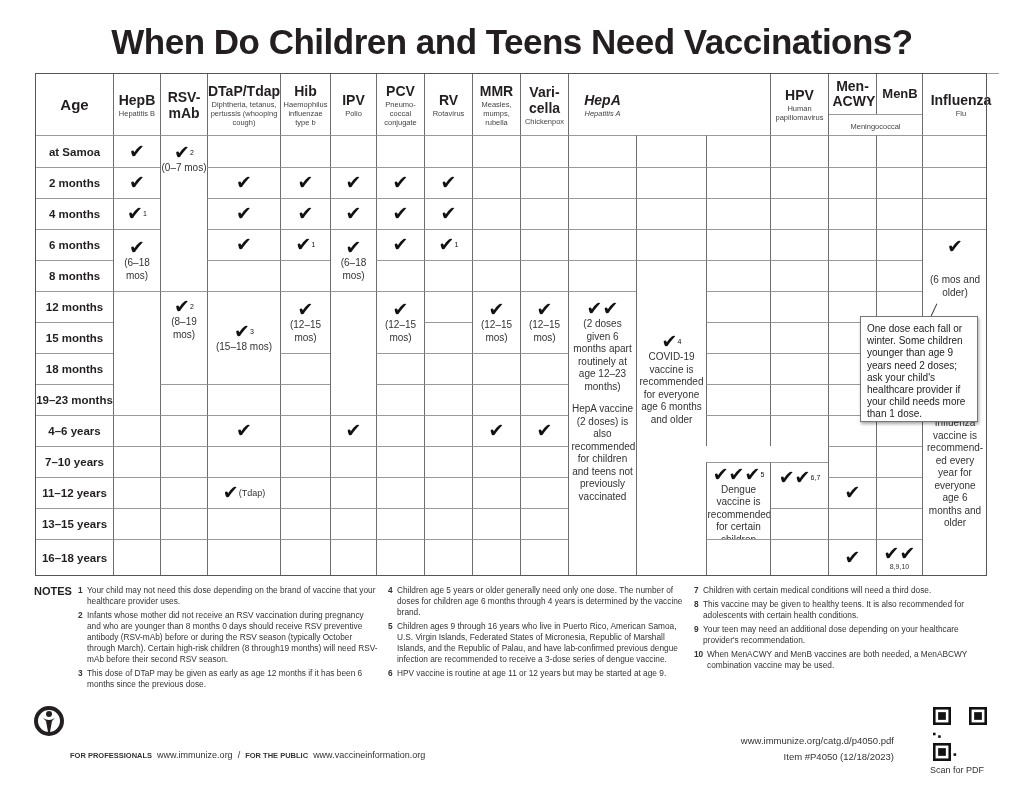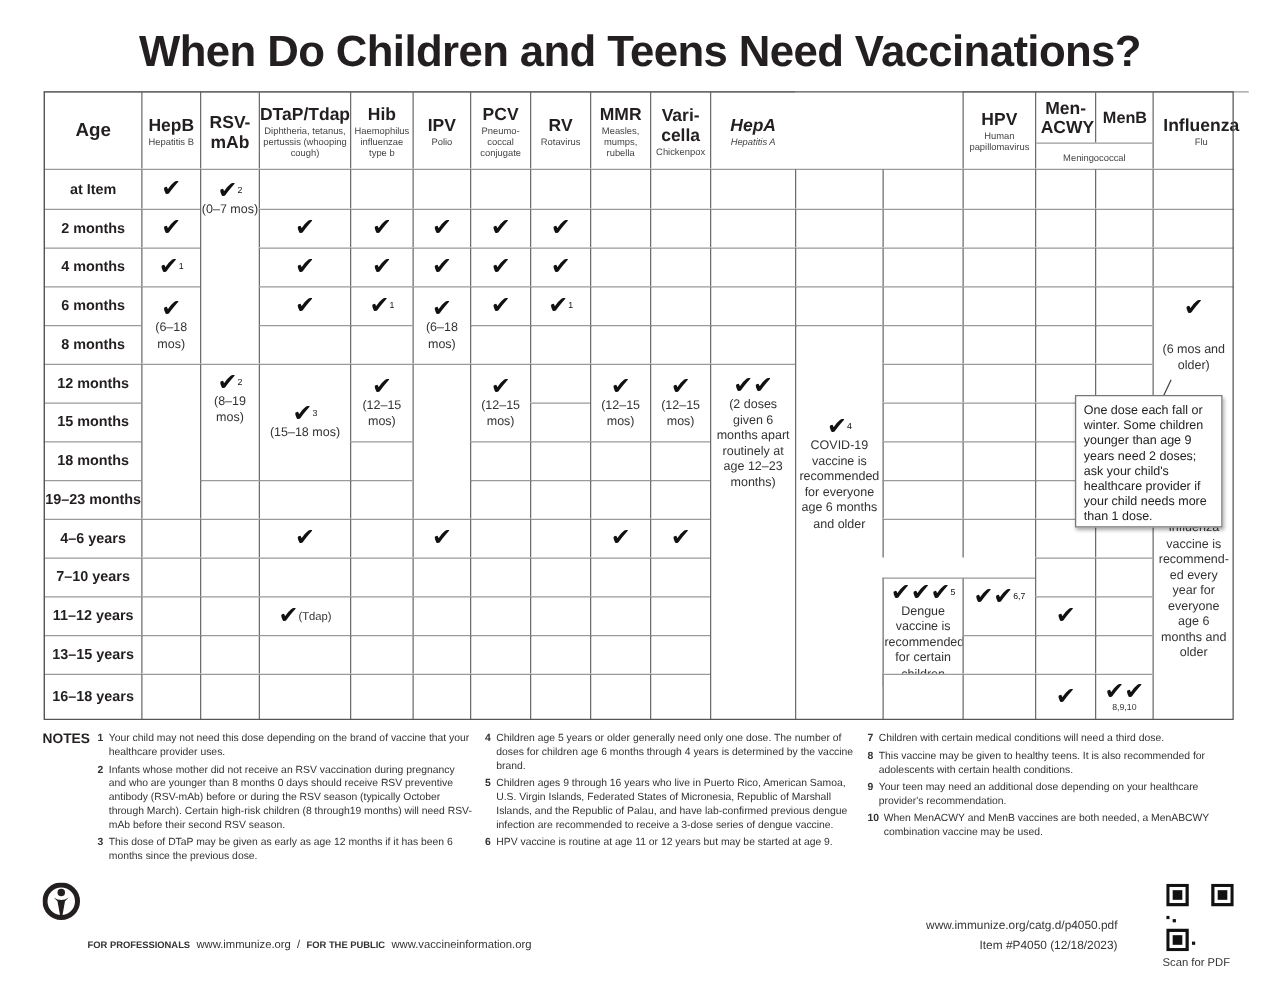--- a/index.html
+++ b/index.html
@@ -99,21 +99,21 @@
     </div>
     <div class="cell" style="left: 770px; top: 73px; width: 58px; height: 62px;">
       <span class="hdr-name" style="white-space: pre-line;">HPV</span>
       <span class="hdr-sub" style="padding: 0px 2px;">Human papillomavirus</span>
     </div>
     <div class="cell" style="left: 922px; top: 73px; width: 77px; height: 62px;">
       <span class="hdr-name">Influenza</span>
       <span class="hdr-sub">Flu</span>
     </div>
     <div class="cell" style="left: 35px; top: 135px; width: 78px; height: 32px;">
-      <span class="age">at Item</span>
+      <span class="age">at Samoa</span>
     </div>
     <div class="cell" style="left: 35px; top: 167px; width: 78px; height: 31px;">
       <span class="age">2 months</span>
     </div>
     <div class="cell" style="left: 35px; top: 198px; width: 78px; height: 31px;">
       <span class="age">4 months</span>
     </div>
     <div class="cell" style="left: 35px; top: 229px; width: 78px; height: 31px;">
       <span class="age">6 months</span>
     </div>
@@ -326,20 +326,21 @@
     <div class="cell" style="left: 520px; top: 508px; width: 48px; height: 31px;"></div>
     <div class="cell" style="left: 520px; top: 539px; width: 48px; height: 37px;"></div>
     <div class="cell" style="left: 568px; top: 135px; width: 68px; height: 32px;"></div>
     <div class="cell" style="left: 568px; top: 167px; width: 68px; height: 31px;"></div>
     <div class="cell" style="left: 568px; top: 198px; width: 68px; height: 31px;"></div>
     <div class="cell" style="left: 568px; top: 229px; width: 68px; height: 31px;"></div>
     <div class="cell" style="left: 568px; top: 260px; width: 68px; height: 31px;"></div>
     <div class="cell" style="left: 568px; top: 291px; width: 68px; height: 285px; justify-content: flex-start; padding-top: 8px;">
       <span class="chk"><span>✔✔</span></span>
       <span class="note" style="width: 62px;">(2 doses given 6 months apart routinely at age 12–23 months)</span>
+      <span class="note" style="width: 62px; margin-top: 10px;">HepA vaccine (2 doses) is also recommended for children and teens not previously vaccinated</span>
     </div>
     <div class="cell" style="left: 636px; top: 135px; width: 70px; height: 32px;"></div>
     <div class="cell" style="left: 636px; top: 167px; width: 70px; height: 31px;"></div>
     <div class="cell" style="left: 636px; top: 198px; width: 70px; height: 31px;"></div>
     <div class="cell" style="left: 636px; top: 229px; width: 70px; height: 31px;"></div>
     <div class="cell" style="left: 636px; top: 260px; width: 70px; height: 316px; justify-content: flex-start; padding-top: 72px;">
       <span class="chk"><span>✔</span><sup>4</sup></span>
       <span class="note" style="width: 64px;">COVID-19 vaccine is recommended for everyone age 6 months and older</span>
     </div>
     <div class="cell" style="left: 706px; top: 135px; width: 64px; height: 32px;"></div>

